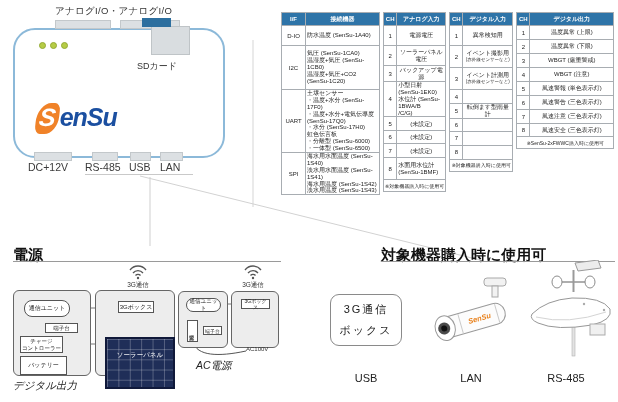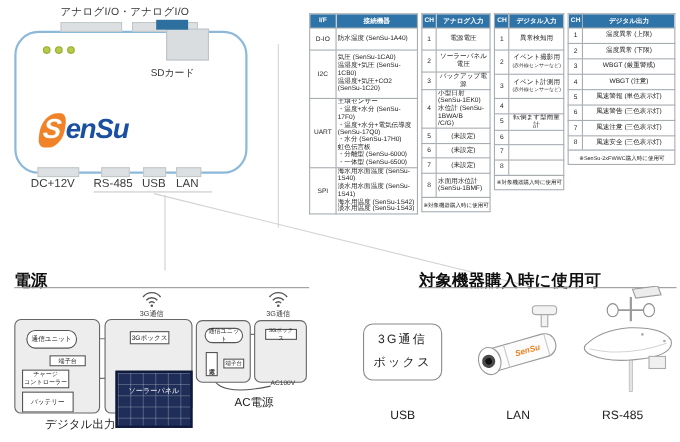--- a/index.html
+++ b/index.html
@@ -41,21 +41,21 @@
   .wbox{position:absolute;background:#fff;border:1px solid #555;font-size:6px;display:flex;align-items:center;justify-content:center;text-align:center;box-sizing:border-box;color:#222;}
   .pre{white-space:pre-line;line-height:1.15;}
   .vert{writing-mode:vertical-rl;}
   .g3-label{position:absolute;font-size:6.5px;color:#333;text-align:center;width:40px;}
   .panel{left:105px;top:337px;width:70px;height:52px;border:2px solid #10193a;box-sizing:border-box;
          background-color:#1f2e58;
          background-image:linear-gradient(rgba(255,255,255,.25) 1px,transparent 1px),
                           linear-gradient(90deg,rgba(255,255,255,.25) 1px,transparent 1px);
          background-size:11.4px 10.2px;}
   .panel-label{position:absolute;left:0;top:12px;width:100%;text-align:center;color:#fff;font-size:6.5px;}
-  .caption{font-size:10.5px;color:#222;text-align:center;}
+  .caption{font-size:10.5px;color:#222;text-align:left;font-style:italic;}
   .ac100{left:246px;top:346px;font-size:6px;color:#333;}
   
   .if-3gbox{left:330px;top:294px;width:72px;height:52px;border:1.5px solid #8a8a8a;border-radius:9px;
             display:flex;align-items:center;justify-content:center;text-align:center;
             font-size:11px;letter-spacing:2px;line-height:1.9;white-space:pre-line;color:#222;box-sizing:border-box;}
   .if-port{top:372px;width:72px;text-align:center;font-size:11px;color:#222;}
   svg{display:block;}
 </style>
 </head>
 <body>

